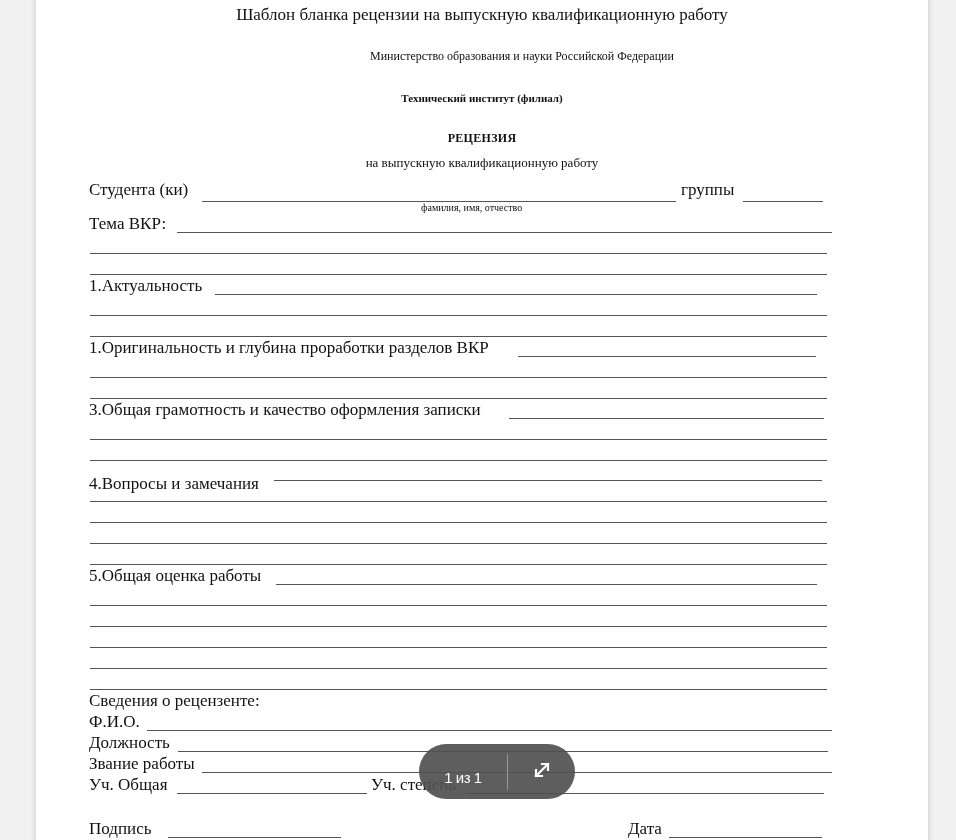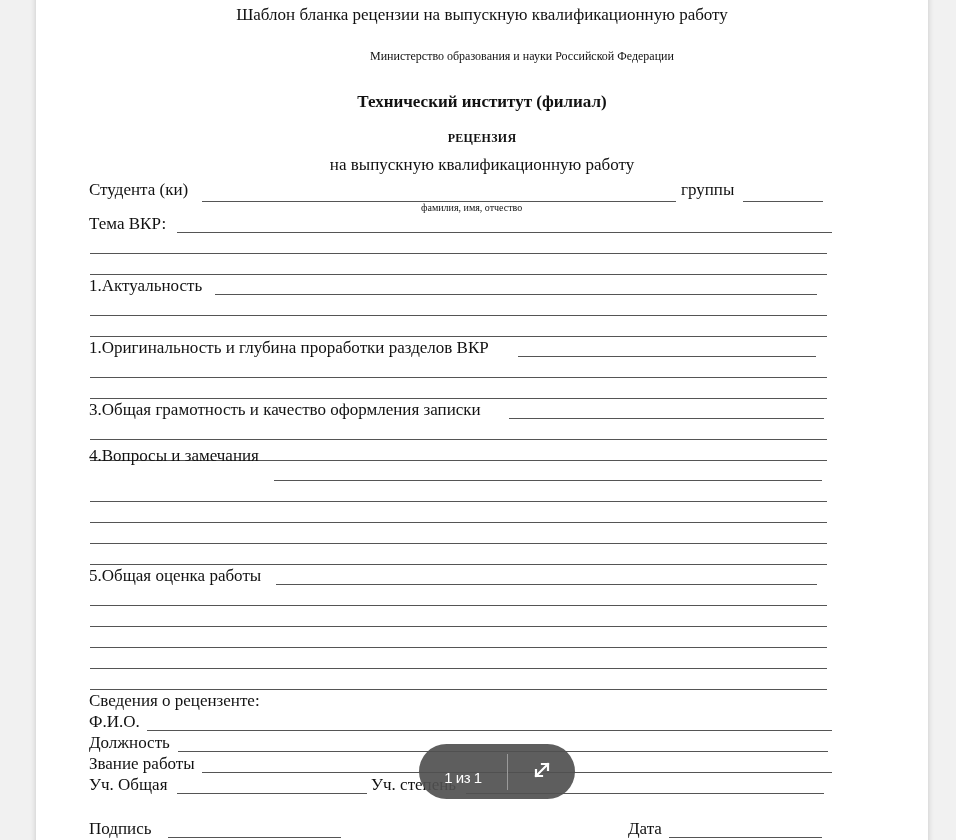--- a/index.html
+++ b/index.html
@@ -13,23 +13,23 @@
   .page {
     position: absolute; left: 36px; top: -10px;
     width: 892px; height: 870px;
     background: #fff;
     box-shadow: 0 0 6px rgba(0,0,0,0.18);
   }
   .abs { position: absolute; white-space: nowrap; }
   .center { position: absolute; left: 0; width: 100%; text-align: center; white-space: nowrap; }
   .title-main { font-weight: normal; font-size: 17px; }
   .ministry { font-size: 12px; padding-left: 40px; }
-  .institute { font-weight: bold; font-size: 17px; }
+  .institute { font-weight: bold; font-size: 11px; }
   .review-head { font-weight: bold; font-size: 12px; letter-spacing: 0.3px; }
-  .sub { font-size: 17px; }
+  .sub { font-size: 13px; }
   .label { font-size: 17px; }
   .small { font-size: 10px; }
   .line {
     position: absolute; height: 0;
     border-top: 1px solid #555;
   }
   .blank {
     position: absolute; height: 0;
     border-top: 1px solid #555;
   }
@@ -85,21 +85,21 @@
   <div class="abs label" style="left:53px;top:348px">1.Оригинальность и глубина проработки разделов ВКР</div>
   <div class="blank" style="left:482px;width:298px;top:366px"></div>
   <div class="line" style="left:54px;width:737px;top:387px"></div>
   <div class="line" style="left:54px;width:737px;top:408px"></div>
 
   <div class="abs label" style="left:53px;top:410px">3.Общая грамотность и качество оформления записки</div>
   <div class="blank" style="left:473px;width:315px;top:428px"></div>
   <div class="line" style="left:54px;width:737px;top:449px"></div>
   <div class="line" style="left:54px;width:737px;top:470px"></div>
 
-  <div class="abs label" style="left:53px;top:456px">4.Вопросы и замечания</div>
+  <div class="abs label" style="left:53px;top:484px">4.Вопросы и замечания</div>
   <div class="blank" style="left:238px;width:548px;top:490px"></div>
   <div class="line" style="left:54px;width:737px;top:511px"></div>
   <div class="line" style="left:54px;width:737px;top:532px"></div>
   <div class="line" style="left:54px;width:737px;top:553px"></div>
   <div class="line" style="left:54px;width:737px;top:574px"></div>
 
   <div class="abs label" style="left:53px;top:576px">5.Общая оценка работы</div>
   <div class="blank" style="left:240px;width:541px;top:594px"></div>
   <div class="line" style="left:54px;width:737px;top:615px"></div>
   <div class="line" style="left:54px;width:737px;top:636px"></div>

